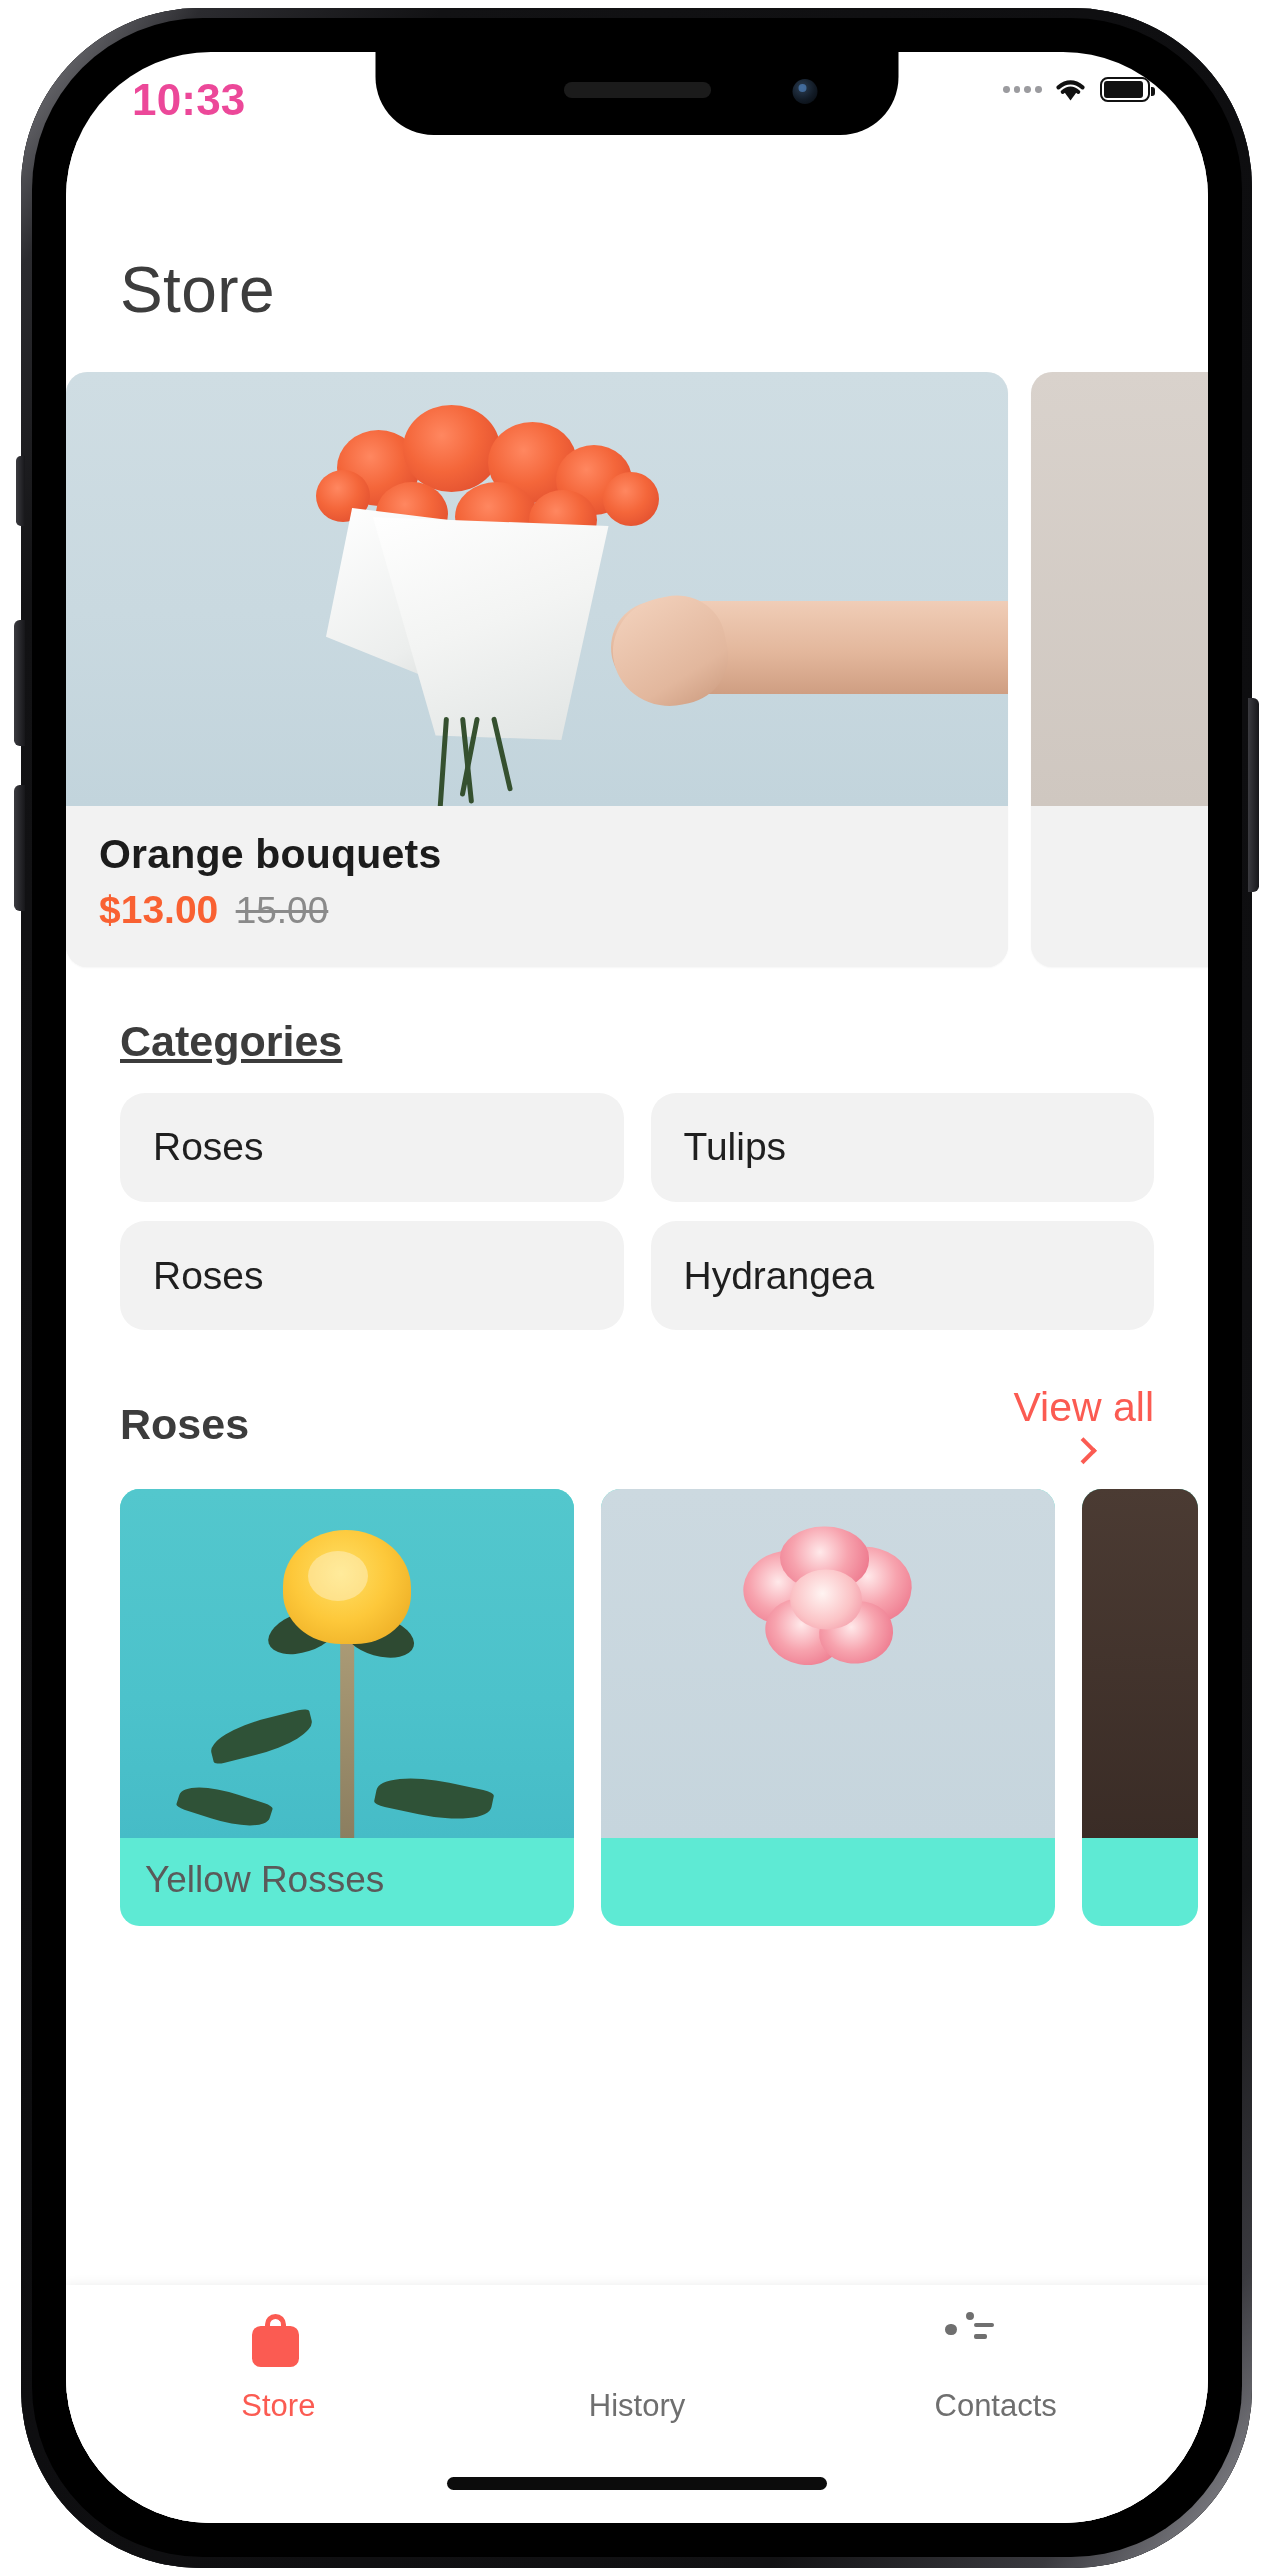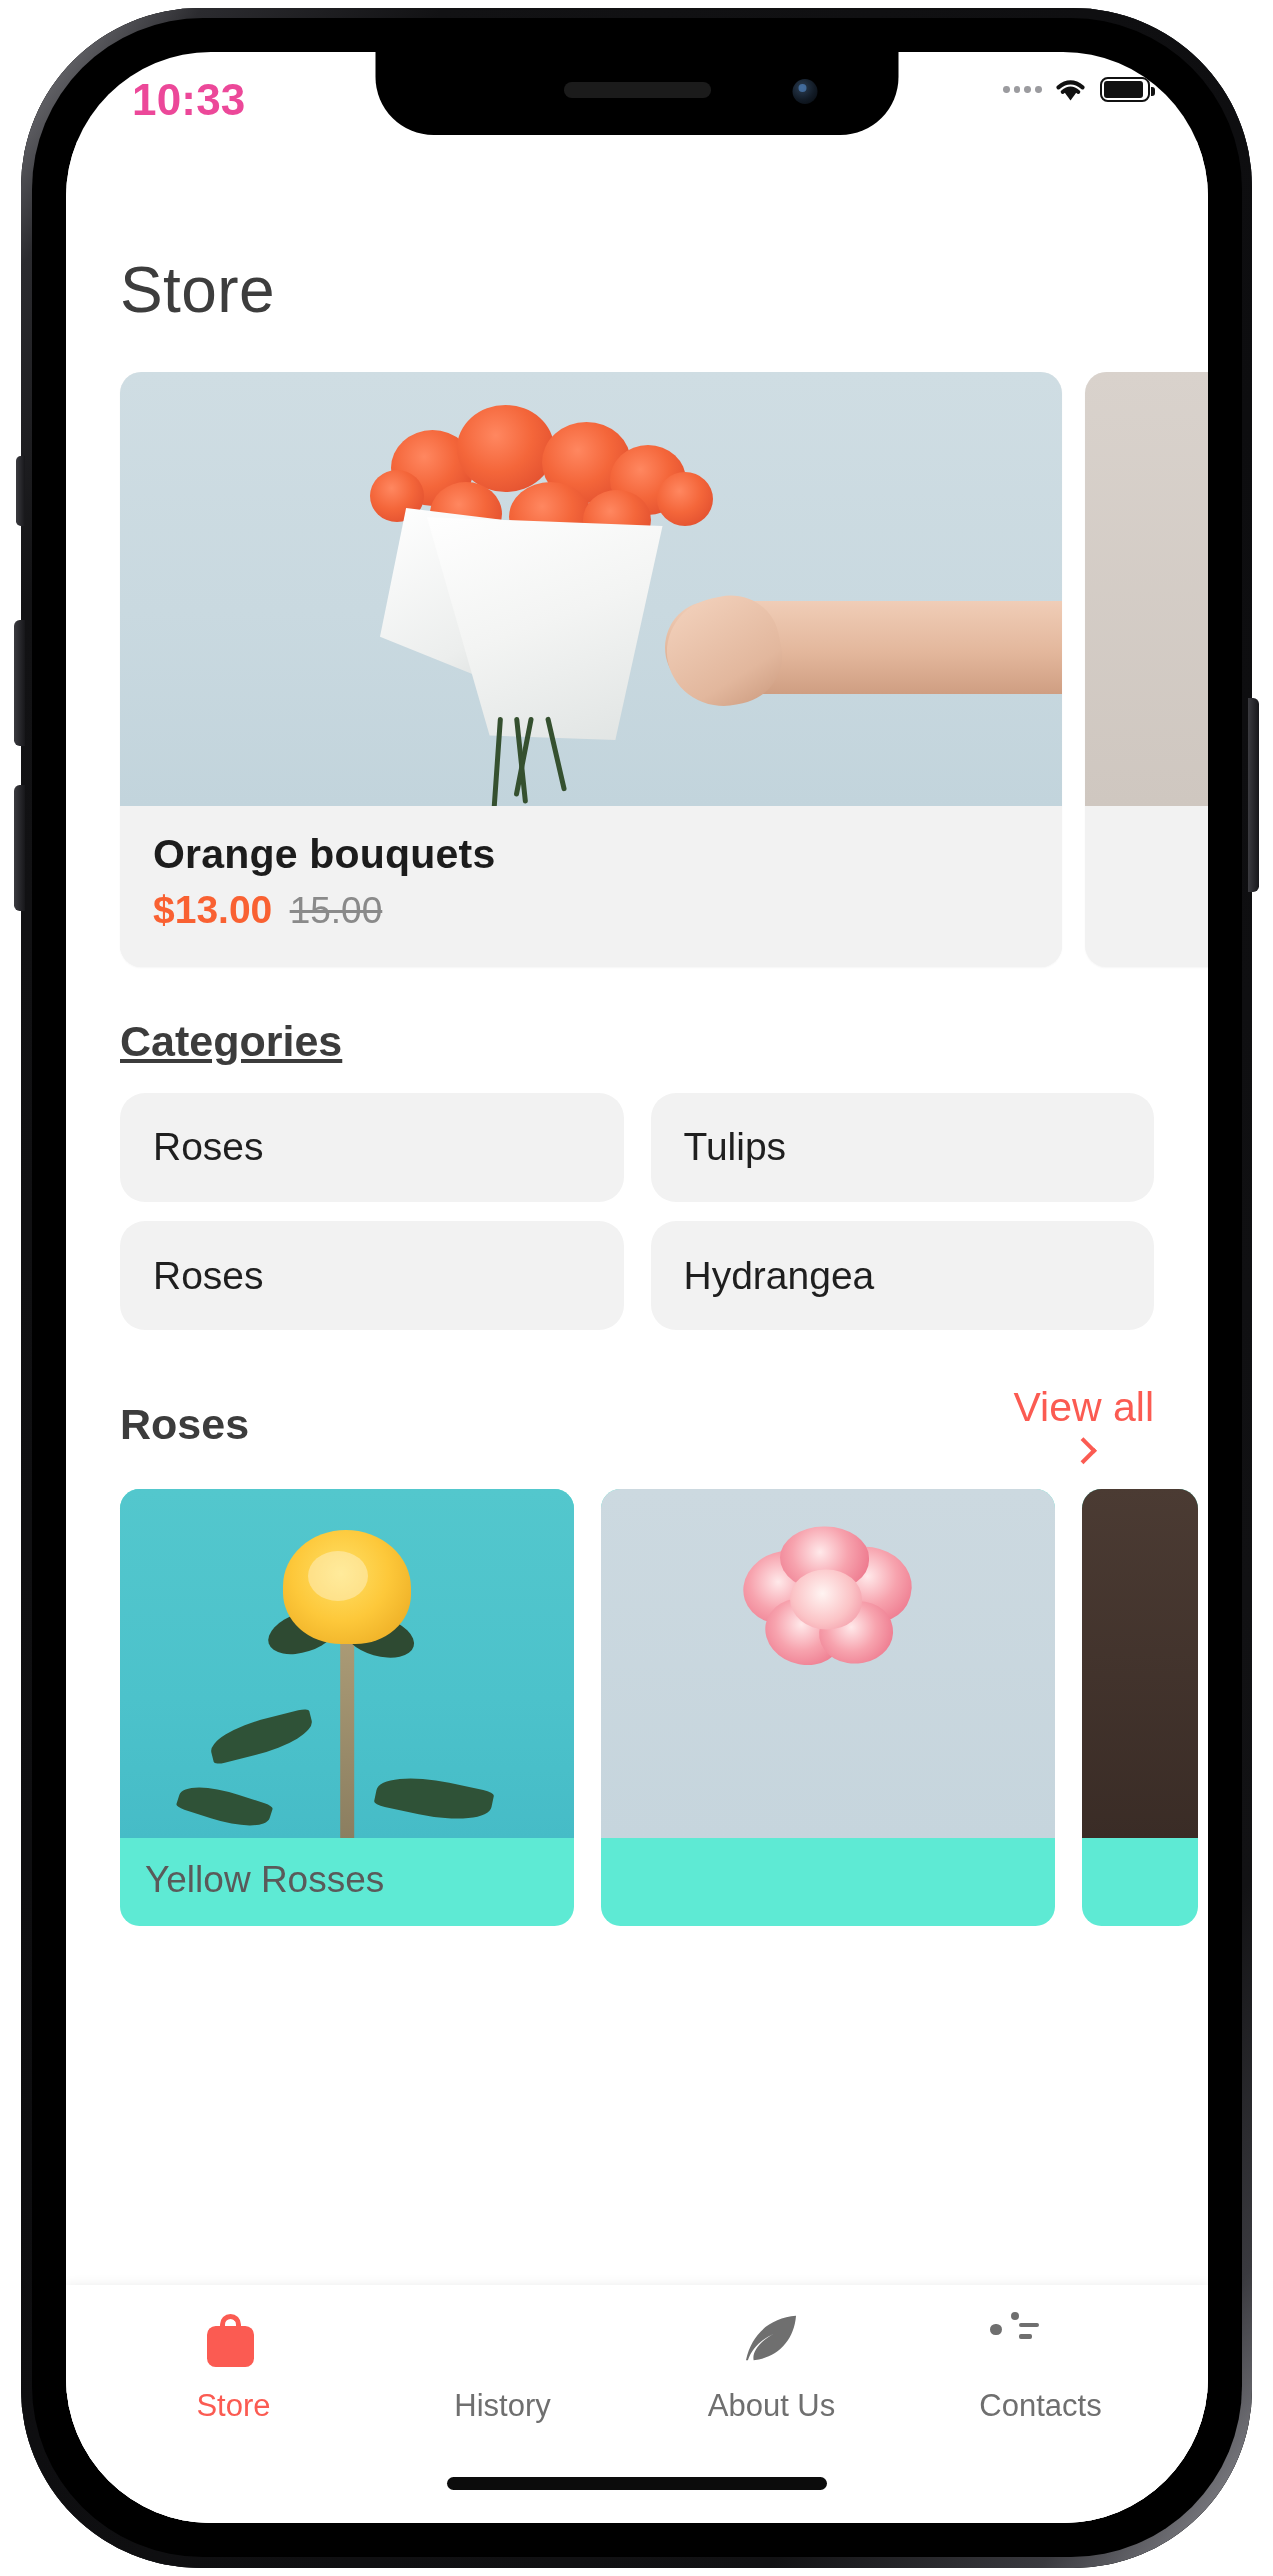--- a/index.html
+++ b/index.html
@@ -146,21 +146,20 @@
     margin: 112px 0 0 54px;
     font-size: 64px;
     font-weight: 400;
     color: #3d3d3d;
     letter-spacing: 0.4px;
   }
 
   
   .hero-rail {
     margin-top: 45px;
-    padding-left: 54px;
     display: flex;
     gap: 23px;
   }
   .hero-card {
     flex: 0 0 auto;
     width: 942px;
     border-radius: 21.3px;
     overflow: hidden;
     background: #f2f2f2;
     box-shadow: 0 1px 1.9px rgba(0,0,0,.04);
@@ -517,28 +516,20 @@
           <span class="lbl">Store</span>
         </div>
 
         <div class="tab">
           <span class="ico">
             <span class="ico-clock"><span class="h"></span><span class="m"></span></span>
           </span>
           <span class="lbl">History</span>
         </div>
 
-        <div class="tab">
-          <span class="ico">
-            <svg width="58" height="52" viewBox="0 0 60 54">
-              <path d="M4 50 C10 22, 30 6, 56 4 C54 30, 36 48, 12 50 C10 42, 18 30, 34 22 C20 28, 10 38, 6 50 Z" fill="#6f6f6f"></path>
-            </svg>
-          </span>
-          <span class="lbl">About Us</span>
-        </div>
 
         <div class="tab">
           <span class="ico">
             <span class="ico-card">
               <span class="box"></span><span class="l1"></span><span class="l2"></span><span class="dot"></span>
             </span>
           </span>
           <span class="lbl">Contacts</span>
         </div>
 

